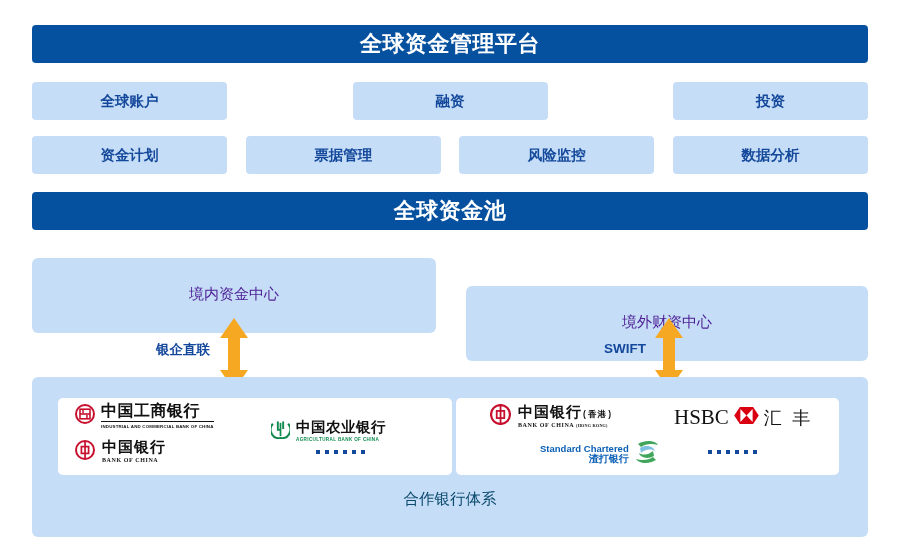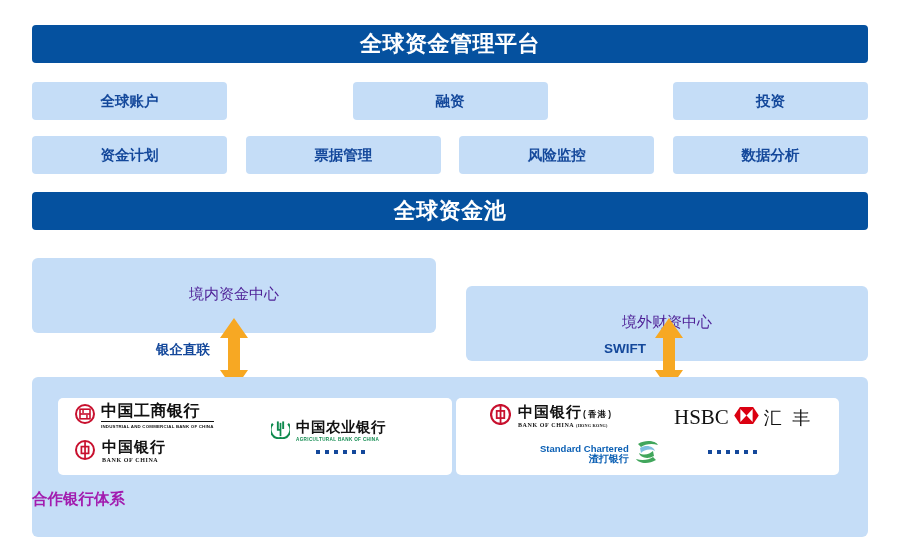--- a/index.html
+++ b/index.html
@@ -66,22 +66,22 @@
   .bank-card{
     position:absolute;top:21px;height:77px;background:#ffffff;border-radius:5px;
   }
   #bank-card-domestic{left:26px;width:394px;}
   #bank-card-offshore{left:424px;width:383px;}
 
   .logo-grid{position:absolute;inset:0;}
   .logo-slot{position:absolute;display:flex;align-items:center;}
 
   #bank-system-label{
-    position:absolute;left:0;right:0;top:112px;text-align:left;
-    color:#a21caf;font-size:15.5px;font-weight:bold;
+    position:absolute;left:0;right:0;top:112px;text-align:center;
+    color:#0c4a6e;font-size:15.5px;font-weight:normal;
   }
 
   
   .logo-zh{font-family:Liberation Mono, monospace;font-weight:bold;}
   .icbc-zh{font-size:16px;color:#111111;letter-spacing:.5px;line-height:1;}
   .icbc-en{font-size:4.4px;color:#111111;letter-spacing:.2px;font-weight:bold;
     font-family:"Liberation Sans",sans-serif;margin-top:1.5px;white-space:nowrap;}
   .icbc-rule{border-bottom:1.2px solid #111;padding-bottom:1px;}
 
   .abc-zh{font-size:14.5px;color:#111111;letter-spacing:.5px;line-height:1;}

